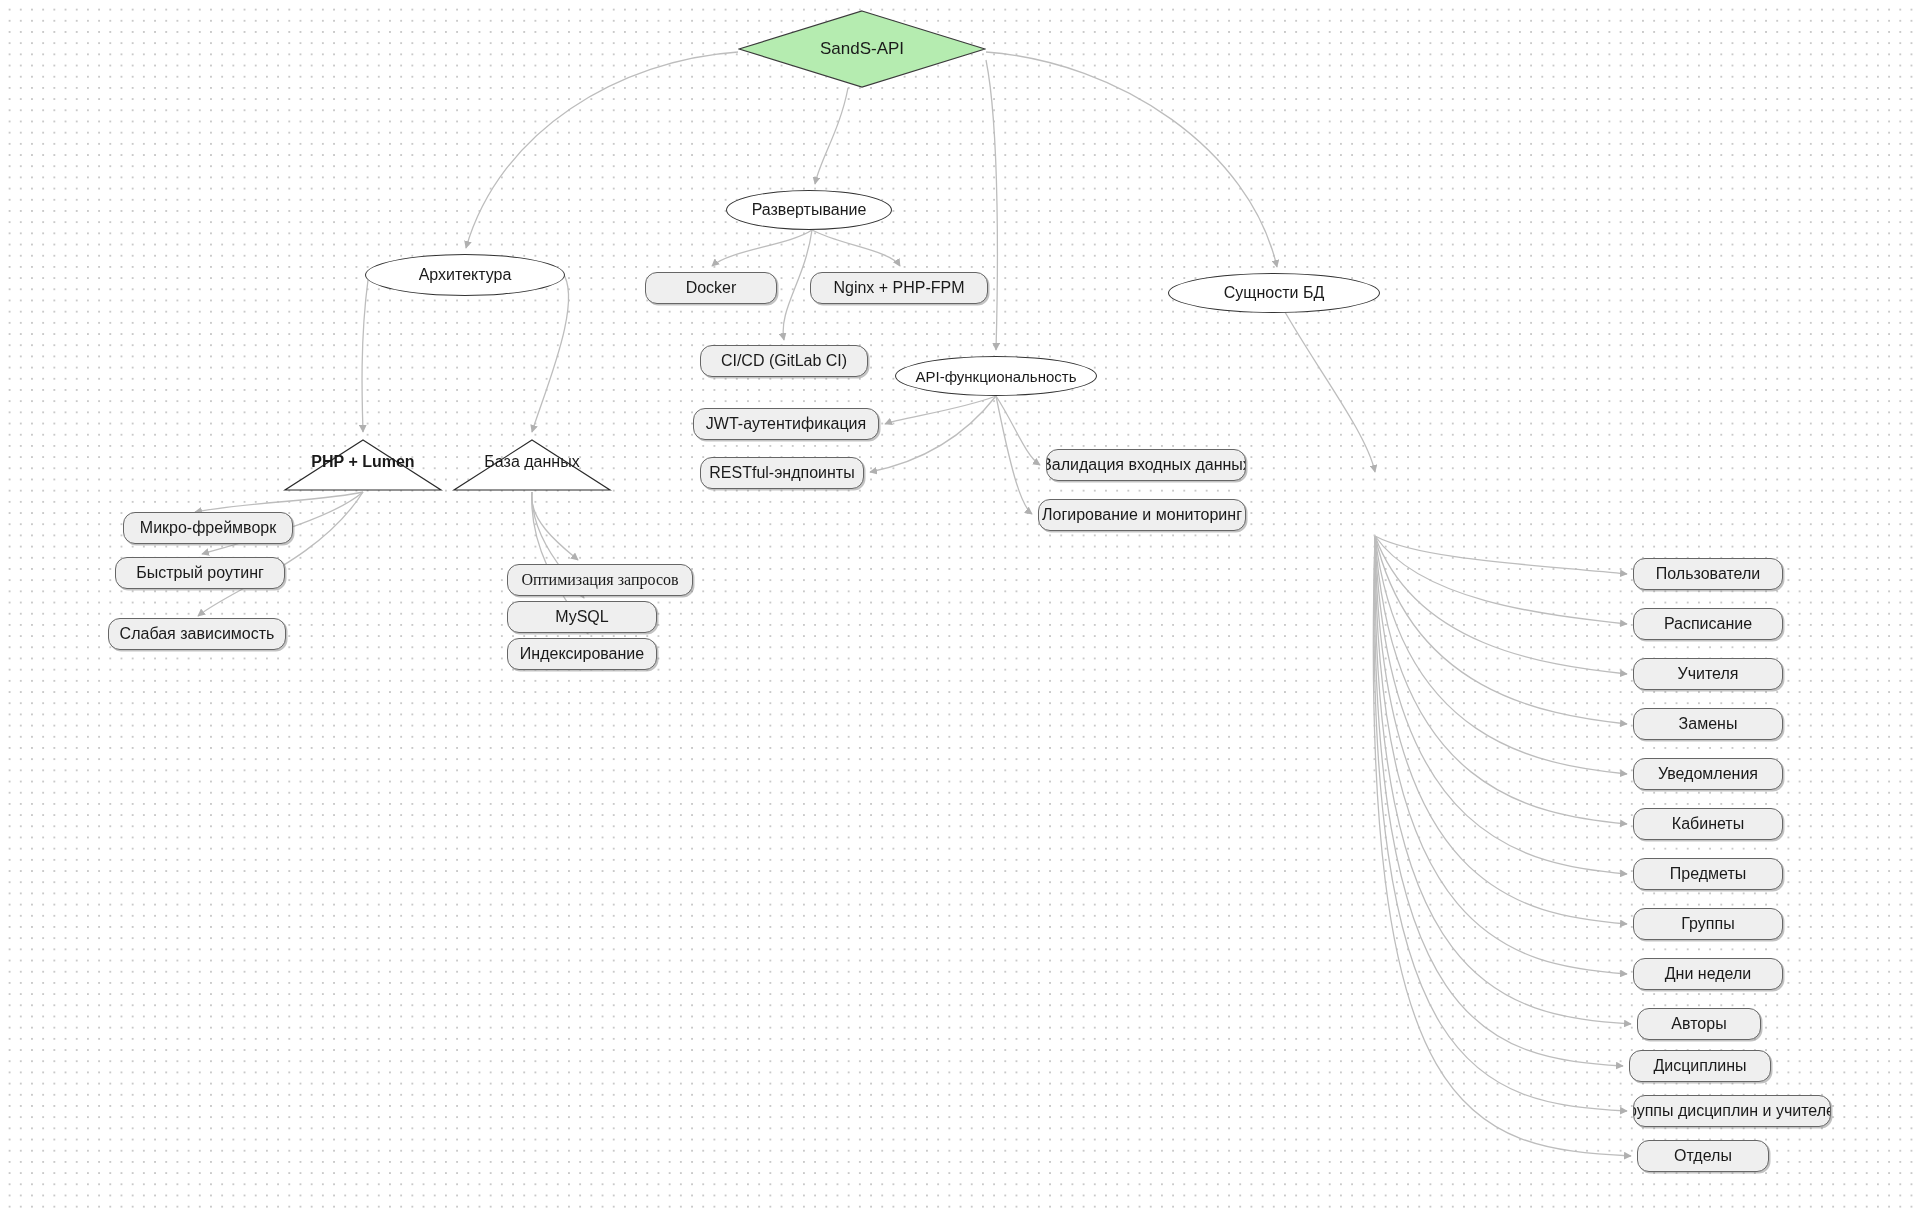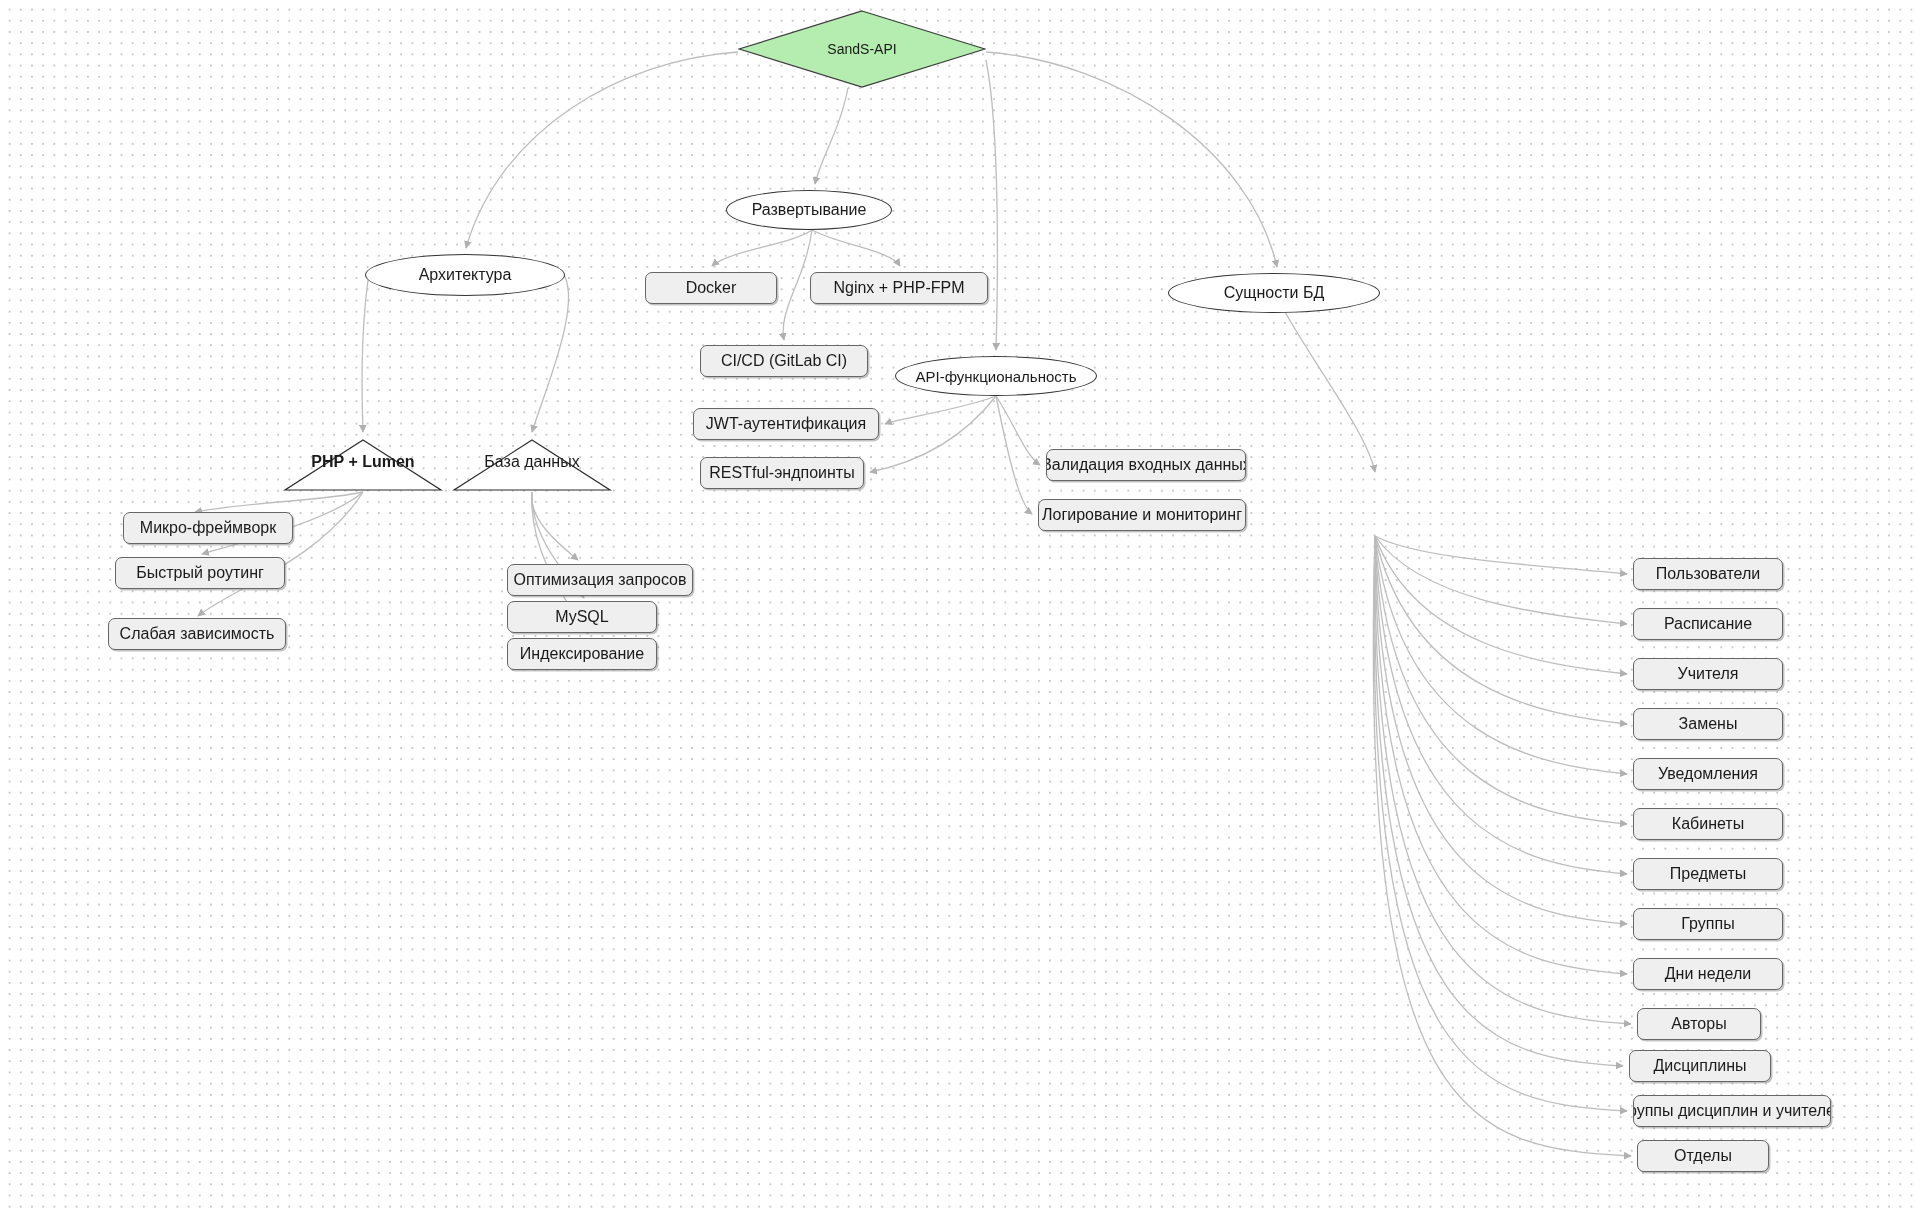--- a/index.html
+++ b/index.html
@@ -36,21 +36,21 @@
     display: flex;
     align-items: center;
     justify-content: center;
     text-align: center;
     white-space: nowrap;
     overflow: hidden;
   }
   .node-rect {
     background: #efefef;
     border: 1px solid #666666;
-    border-radius: 7px;
+    border-radius: 12px;
     box-shadow: 1.5px 1.5px 0 rgba(120,120,120,0.45);
     font-size: 16px;
     color: #1a1a1a;
     padding: 0 8px;
   }
   .node-ellipse {
     background: #ffffff;
     border: 1.2px solid #333333;
     border-radius: 50%;
     font-size: 16px;
@@ -62,21 +62,21 @@
     align-items: center;
     justify-content: center;
   }
   .node-diamond-wrap svg {
     position: absolute;
     left: 0;
     top: 0;
   }
   .node-diamond-label {
     position: relative;
-    font-size: 14px;
+    font-size: 17px;
     color: #1a1a1a;
     white-space: nowrap;
   }
   .node-tri-wrap {
     position: absolute;
     display: flex;
     align-items: center;
     justify-content: center;
   }
   .node-tri-wrap svg {
@@ -193,21 +193,21 @@
   <div class="node node-rect" style="left:123px;top:512px;width:170px;height:32px;">
     <span>Микро-фреймворк</span>
   </div>
   <div class="node node-rect" style="left:115px;top:557px;width:170px;height:32px;">
     <span>Быстрый роутинг</span>
   </div>
   <div class="node node-rect" style="left:108px;top:618px;width:178px;height:32px;">
     <span>Слабая зависимость</span>
   </div>
 
-  <div class="node node-rect" style="left:507px;top:564px;width:186px;height:32px;">
+  <div class="node node-rect" style="left:507px;top:564px;width:186px;height:32px;font-family:Liberation Serif, serif;">
     <span>Оптимизация запросов</span>
   </div>
   <div class="node node-rect" style="left:507px;top:601px;width:150px;height:32px;">
     <span>MySQL</span>
   </div>
   <div class="node node-rect" style="left:507px;top:638px;width:150px;height:32px;">
     <span>Индексирование</span>
   </div>
 
   <div class="node node-rect" style="left:645px;top:272px;width:132px;height:32px;">

